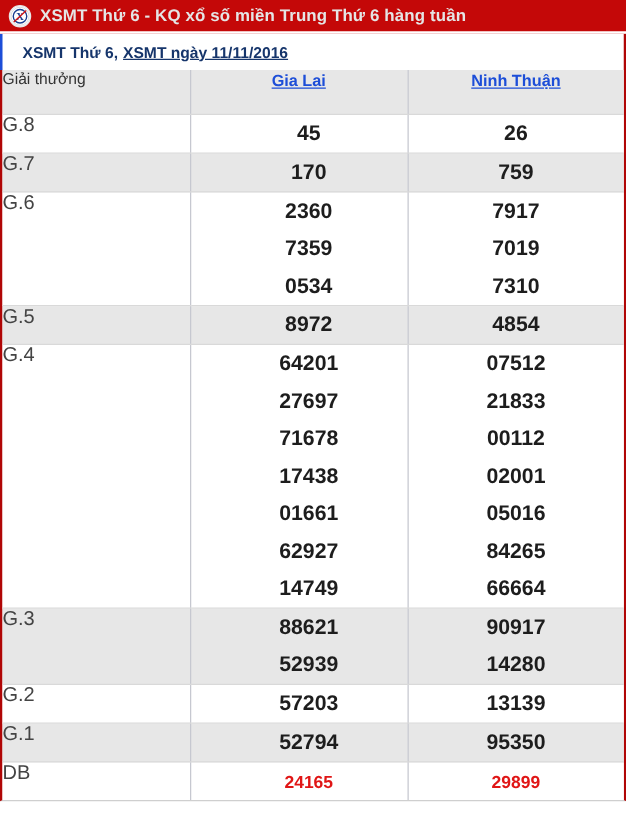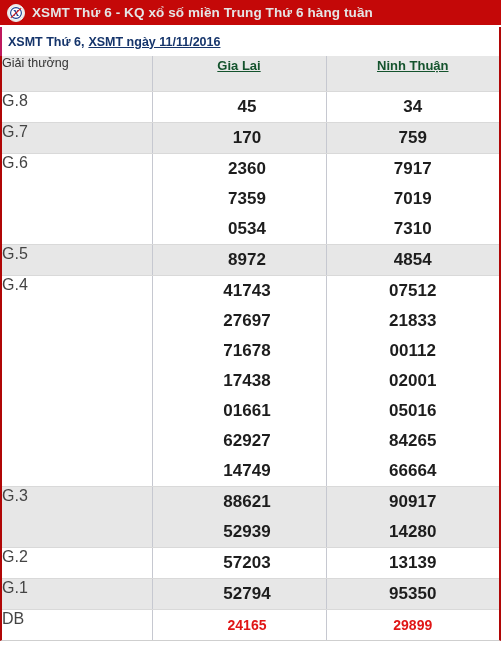--- a/index.html
+++ b/index.html
@@ -44,23 +44,23 @@
     font-weight: bold;
     letter-spacing: 0.1px;
     white-space: nowrap;
   }
   
   .subtitle-strip {
     height: 29px;
     background: #ffffff;
     display: flex;
     align-items: center;
-    padding-left: 6px;
+    padding-left: 16px;
     box-sizing: border-box;
-    border-left: 2px solid #be185d;
+    border-left: 2px solid #1d4ed8;
     border-right: 2px solid #b00606;
   }
   .subtitle-text {
     color: #16356b;
     font-size: 12.5px;
     font-weight: bold;
     white-space: nowrap;
   }
   .subtitle-link {
     color: #16356b;
@@ -107,21 +107,21 @@
     padding-top: 9px;
     border-right: 1px solid #c6c8d0;
   }
   th.col-prov {
     text-align: center;
     vertical-align: top;
     padding-top: 8px;
   }
   th.col-prov.div { border-right: 1px solid #c6c8d0; }
   .prov-link {
-    color: #14532d;
+    color: #1d4ed8;
     font-size: 13px;
     font-weight: bold;
     text-decoration: underline;
     cursor: pointer;
   }
   
   tbody tr.row-white { background: #ffffff; }
   tbody tr.row-gray  { background: #e7e7e7; }
   tbody tr.row-last td { border-bottom: none; }
 
@@ -195,21 +195,21 @@
           </th>
         </tr>
       </thead>
       <tbody id="tbody">
           <tr class="row-white">
             <td class="prize-label">G.8</td>
             <td class="num-cell div">
               <div class="num-line">45</div>
             </td>
             <td class="num-cell">
-              <div class="num-line">34</div>
+              <div class="num-line">26</div>
             </td>
           </tr>
           <tr class="row-gray">
             <td class="prize-label">G.7</td>
             <td class="num-cell div">
               <div class="num-line">170</div>
             </td>
             <td class="num-cell">
               <div class="num-line">759</div>
             </td>
@@ -232,21 +232,21 @@
             <td class="num-cell div">
               <div class="num-line">8972</div>
             </td>
             <td class="num-cell">
               <div class="num-line">4854</div>
             </td>
           </tr>
           <tr class="row-white">
             <td class="prize-label">G.4</td>
             <td class="num-cell div">
-              <div class="num-line">41743</div>
+              <div class="num-line">64201</div>
               <div class="num-line">27697</div>
               <div class="num-line">71678</div>
               <div class="num-line">17438</div>
               <div class="num-line">01661</div>
               <div class="num-line">62927</div>
               <div class="num-line">14749</div>
             </td>
             <td class="num-cell">
               <div class="num-line">07512</div>
               <div class="num-line">21833</div>

